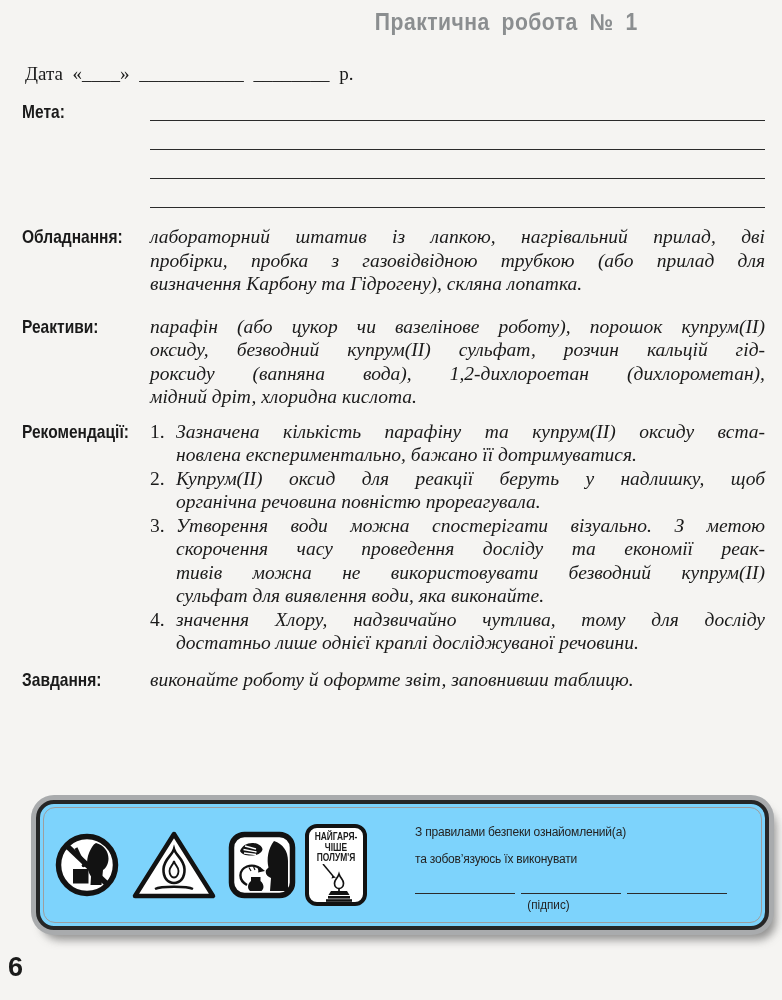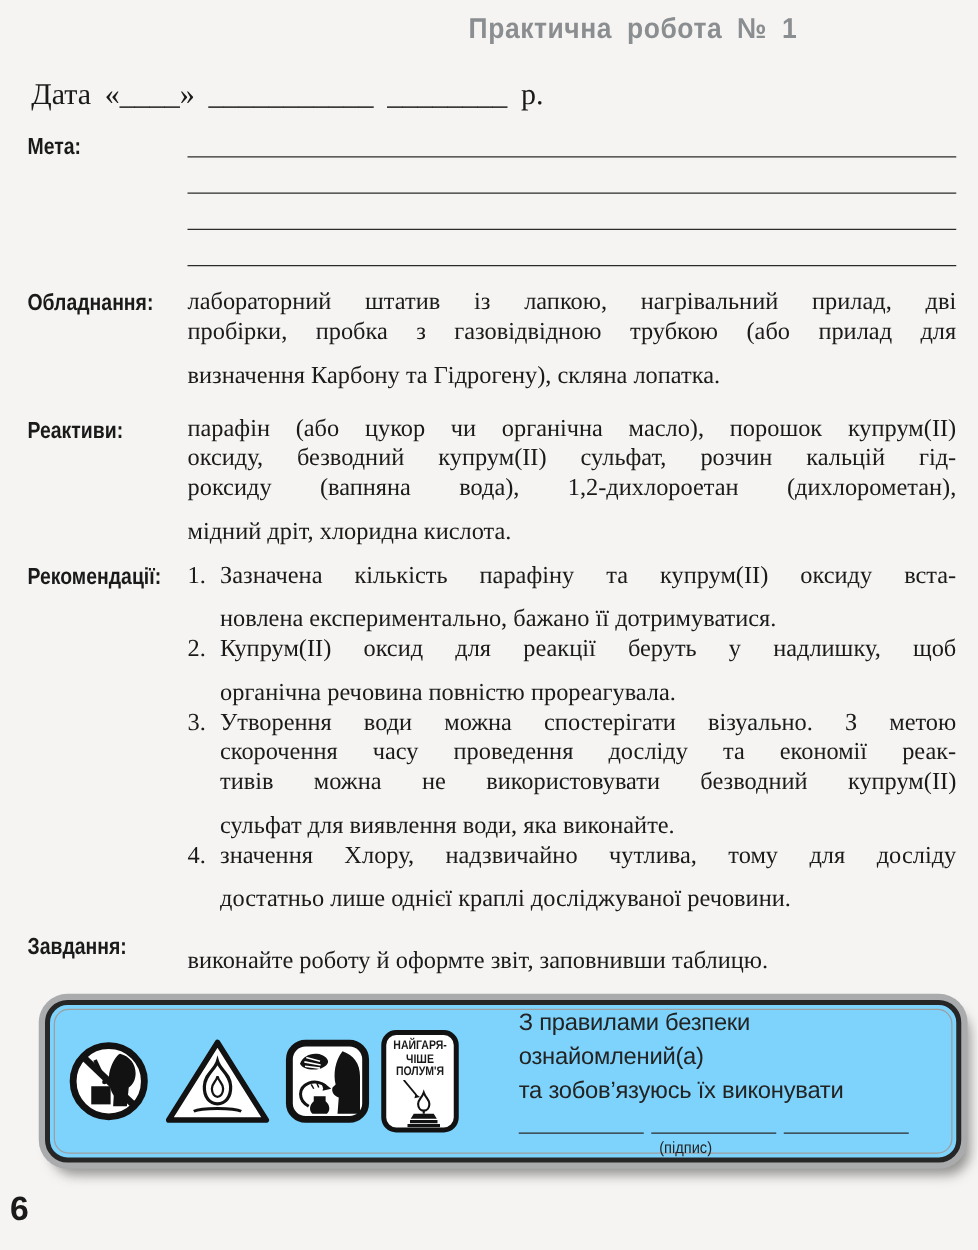--- a/index.html
+++ b/index.html
@@ -6,58 +6,58 @@
   html,body { width:782px; height:1000px; overflow:hidden; }
   body { background:#f5f4f2; color:#1a1a1a; font-family:"Liberation Sans", sans-serif; }
   .page { position:relative; width:652px; height:1000px; }
 
   
   .hdr { text-align:right; padding:9px 14px 0 0; }
   .hdr span { display:inline-block; font-weight:bold; font-size:23px; color:#8b8e90;
               transform:scaleX(.92); transform-origin:right center; white-space:nowrap; letter-spacing:.5px; word-spacing:6px; }
 
   
-  .date { margin:27px 0 0 25px; font-family:"Liberation Serif", serif; font-size:24px; word-spacing:5px; }
+  .date { margin:27px 0 0 25px; font-family:"Liberation Serif", serif; font-size:19px; word-spacing:5px; }
 
   
   .title { margin-top:33px; text-align:center; }
   .title span { display:inline-block; font-weight:bold; font-size:22px; letter-spacing:.2px;
                 transform:scaleX(.82); transform-origin:center; white-space:nowrap; }
 
   
   .sections { margin-top:15px; }
   .row { display:grid; grid-template-columns:128px 615px; padding-left:22px; }
   .row.meta { margin-bottom:17px; }
   .row.equipment { margin-bottom:19px; }
   .row.reagents { margin-bottom:11px; }
   .row.recommendations { margin-bottom:13px; }
   .label { font-weight:bold; font-size:18.5px; transform:scaleX(.84); transform-origin:left top;
            white-space:nowrap; padding-top:1px; }
   .content { font-family:"Liberation Serif", serif; font-size:19.5px; }
-  .tline { line-height:23.5px; text-align:justify; text-align-last:justify; }
-  .tline-last { text-align:left; text-align-last:left;margin-top:12px; }
+  .tline { line-height:23.5px; text-align:justify; text-align-last:justify;font-style:italic; }
+  .tline-last { text-align:left; text-align-last:left; }
   .blank-line { height:29px; border-bottom:1.6px solid #2b2b2b; }
   .blank-line.first { height:21px; }
   .rec-item { display:grid; grid-template-columns:26px 1fr; }
   .rec-num { font-family:"Liberation Serif", serif; font-size:19.5px; line-height:23.5px; }
 
   
   .safety-outer { position:absolute; left:36px; top:800px; width:733px; height:130px;
                   background:#7dd3fc; border:4px solid #262626; border-radius:18px;
                   box-shadow:0 0 0 5px #a9abad, 6px 9px 9px 1px rgba(70,70,70,.55); }
   .safety-inner { position:absolute; inset:3px; border:1.7px solid #9e9e9e; border-radius:12px;
                   display:flex; align-items:center; padding:8px 14px 8px 10px; }
   .icons { display:flex; align-items:center; gap:9px; }
   .icon { flex:0 0 auto; }
   .hottest { width:62px; height:82px; border:4px solid #121212; border-radius:12px; background:#fff;
              padding-top:4px; text-align:center; }
   .flame-line, .flame-line-last { font-size:10px; font-weight:bold; line-height:10.5px;
              transform:scaleX(.84); transform-origin:center; white-space:nowrap; }
   .stmt { margin-left:48px; width:312px; }
-  .stmt-line, .stmt-line-last { font-size:19px; line-height:27px; color:#232323; letter-spacing:-.2px; }
+  .stmt-line, .stmt-line-last { font-size:12px; line-height:27px; color:#232323; letter-spacing:-.2px; }
   .sig-line { display:flex; gap:6px; margin-top:19px; height:2px; }
   .sig-seg { flex:1; border-bottom:1.8px solid #2b2b2b; }
   .sig-caption { text-align:center; font-size:13px; color:#232323; margin-top:3px;
                  transform:scaleX(.9) translateX(-25px); }
 
   
   .pagenum { position:absolute; left:8px; top:952px; font-weight:bold; font-size:27px; }
 </style>
 </head>
 <body>
@@ -88,21 +88,21 @@
       <div class="content">
           <div class="tline">лабораторний штатив із лапкою, нагрівальний прилад, дві</div>
           <div class="tline">пробірки, пробка з газовідвідною трубкою (або прилад для</div>
           <div class="tline tline-last">визначення Карбону та Гідрогену), скляна лопатка.</div>
         </div>
     </div>
 
     <div class="row reagents">
       <div class="label">Реактиви:</div>
       <div class="content">
-          <div class="tline">парафін (або цукор чи органічна масло), порошок купрум(II)</div>
+          <div class="tline">парафін (або цукор чи вазелінове роботу), порошок купрум(II)</div>
           <div class="tline">оксиду, безводний купрум(II) сульфат, розчин кальцій гід-</div>
           <div class="tline">роксиду (вапняна вода), 1,2-дихлороетан (дихлорометан),</div>
           <div class="tline tline-last">мідний дріт, хлоридна кислота.</div>
         </div>
     </div>
 
     <div class="row recommendations">
       <div class="label">Рекомендації:</div>
       <div class="content">
           <div class="rec-item">

